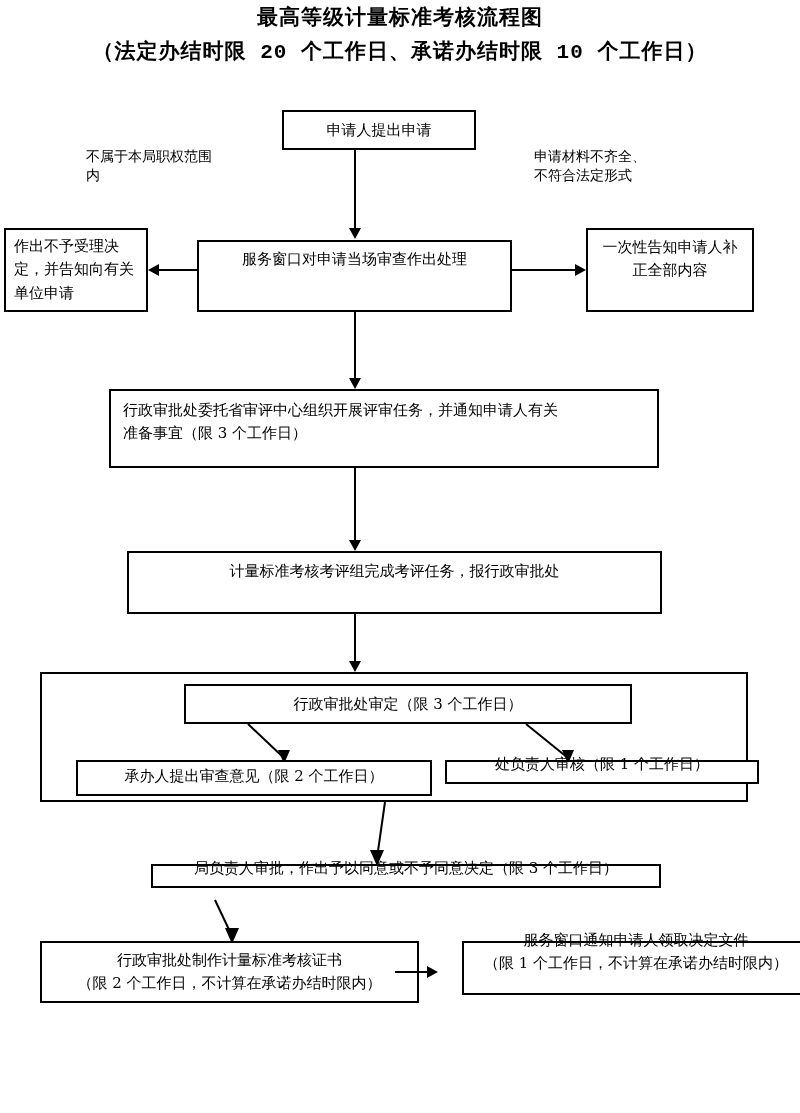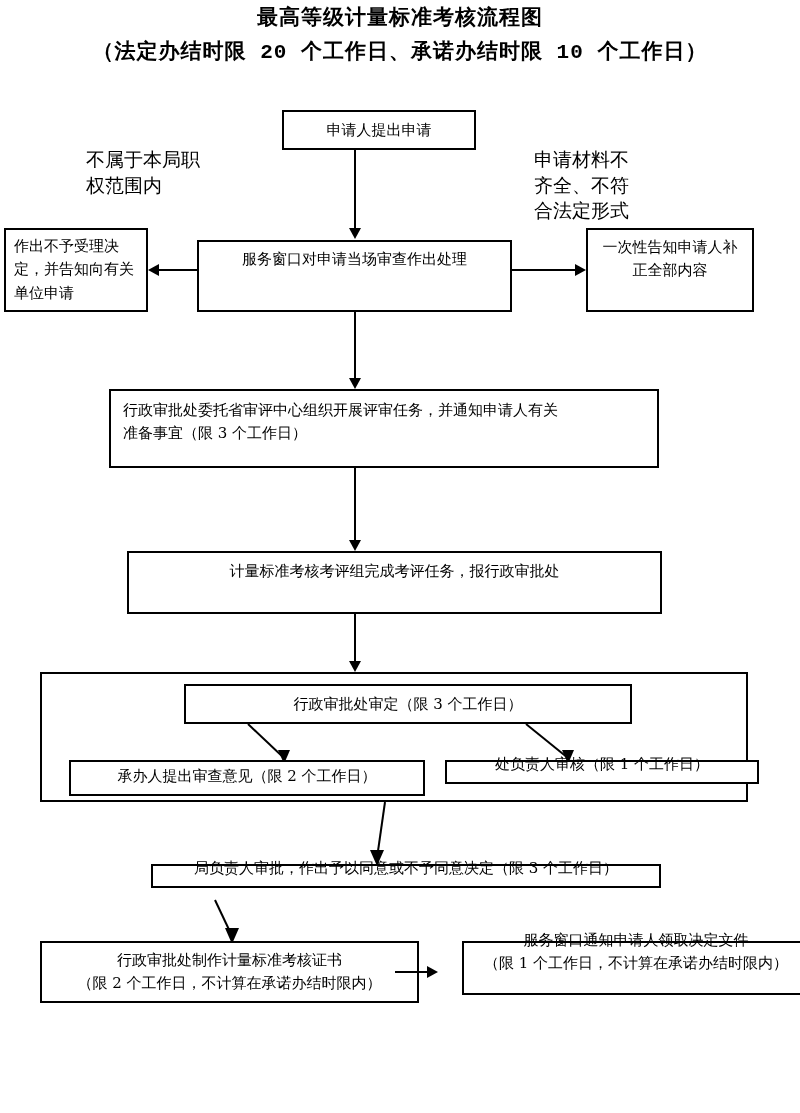--- a/index.html
+++ b/index.html
@@ -52,21 +52,21 @@
 
   .grp {
     position: absolute;
     box-sizing: border-box;
     border: 2px solid #000000;
     background: transparent;
   }
 
   .label {
     position: absolute;
-    font-size: 19px;
+    font-size: 14px;
     line-height: 1.35;
     color: #000;
     text-align: left;
   }
 
   
   .vline {
     position: absolute;
     width: 2px;
     background: #000000;
@@ -161,21 +161,21 @@
     <span class="txt">行政审批处审定（限 3 个工作日）</span>
   </div>
 
   <svg class="diag" style="left:0px; top:670px; width:800px; height:140px;">
     <line x1="248" y1="54" x2="284" y2="88" stroke="#000" stroke-width="2"></line>
     <polygon points="278,80 290,80 284,94" fill="#000"></polygon>
     <line x1="526" y1="54" x2="568" y2="88" stroke="#000" stroke-width="2"></line>
     <polygon points="562,80 574,80 568,94" fill="#000"></polygon>
   </svg>
 
-  <div class="box mid" style="left:45px; top:760px; width:356px; height:36px;">
+  <div class="box mid" style="left:52px; top:760px; width:356px; height:36px;">
     <span class="txt">承办人提出审查意见（限 2 个工作日）</span>
   </div>
 
   <div class="box mid" style="left:421px; top:760px; width:314px; height:24px;">
     <span class="txt">处负责人审核（限 1 个工作日）</span>
   </div>
 
   <svg class="diag" style="left:0px; top:800px; width:800px; height:70px;">
     <line x1="385" y1="2" x2="377" y2="58" stroke="#000" stroke-width="2"></line>
     <polygon points="370,50 384,50 377,66" fill="#000"></polygon>

